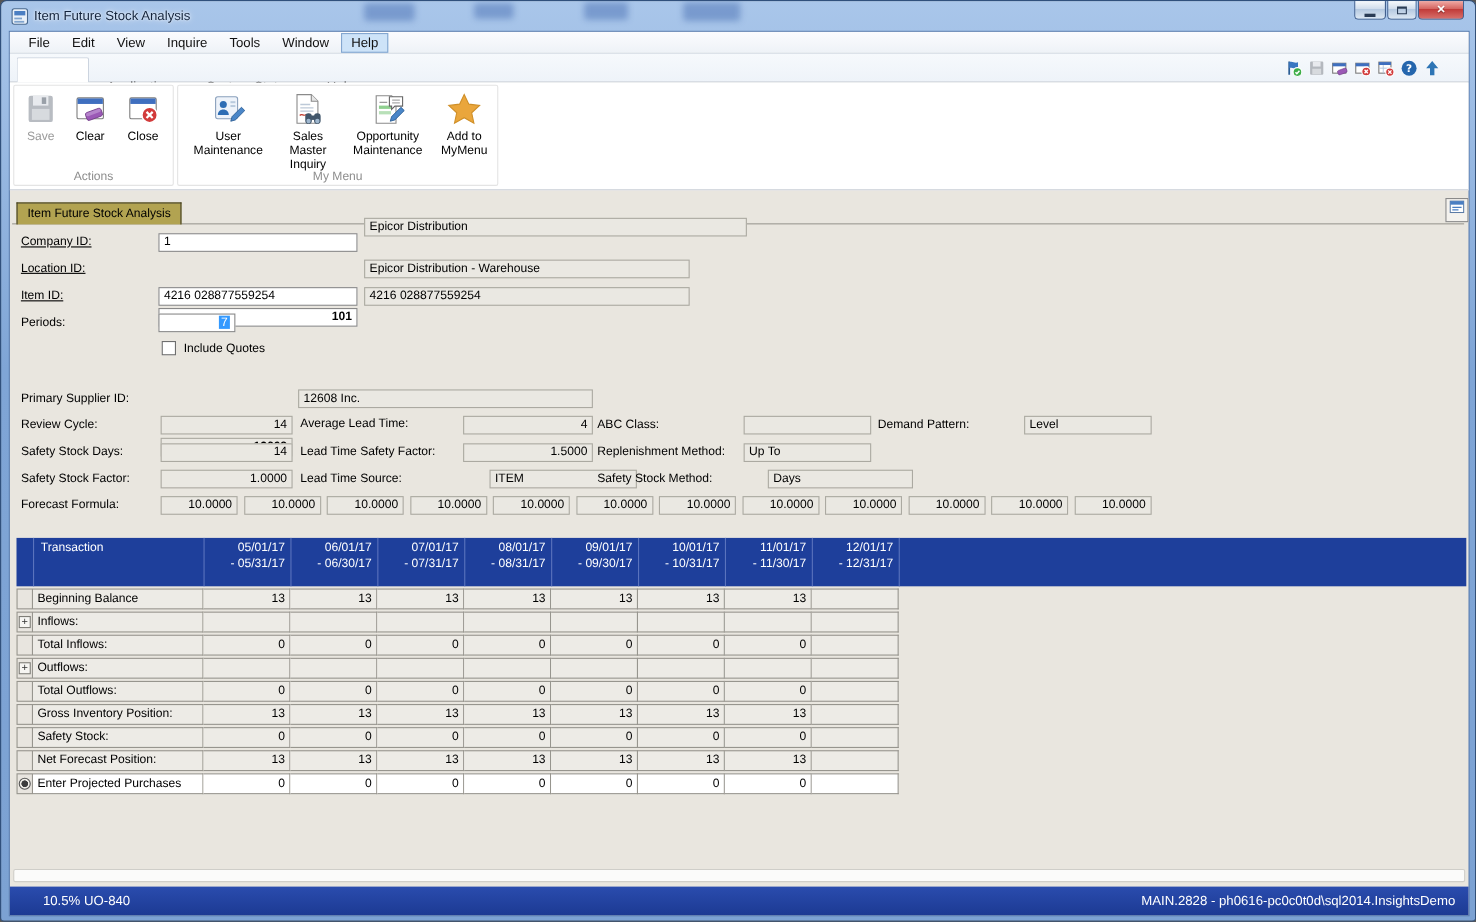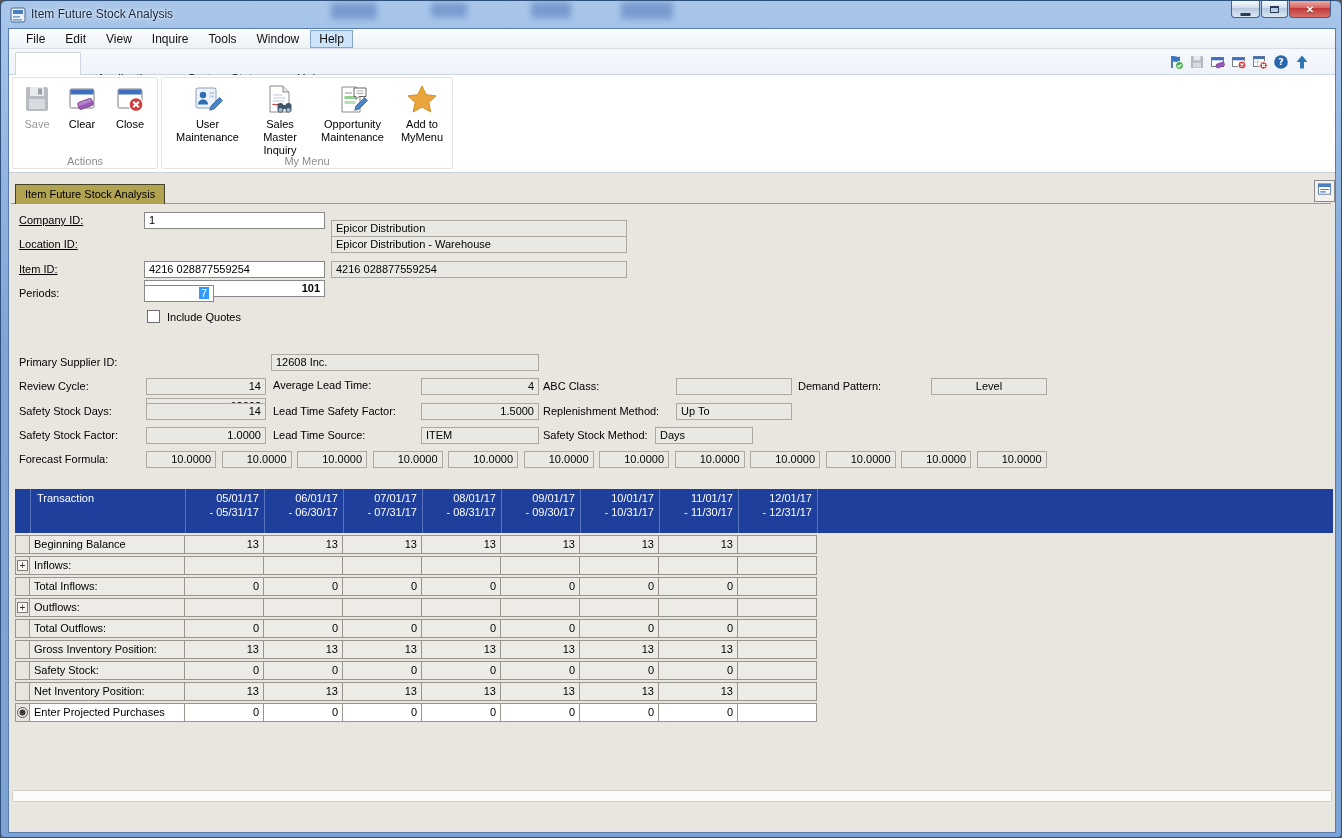--- a/index.html
+++ b/index.html
@@ -298,21 +298,21 @@
             <rect x="1.5" y="2" width="13" height="11" fill="#fff" stroke="#5b7ba6"></rect>
             <rect x="1.5" y="2" width="13" height="3.4" fill="#4a7ec2"></rect>
             <path d="M3.5 8h9M3.5 10.5h6" stroke="#4a7ec2" stroke-width="1.2"></path>
           </svg>
       </span>
     </div>
 
     
     <span class="lbl u" style="left:10px;top:185px;">Company ID:</span>
     <span class="box white" style="left:135px;top:183px;width:181px;">1</span>
-    <span class="box" style="left:322px;top:191px;width:296px;">Epicor Distribution</span>
+    <span class="box" style="left:322px;top:169px;width:348px;">Epicor Distribution</span>
 
     
     <span class="lbl u" style="left:10px;top:209px;">Location ID:</span>
     <span class="box white num bold" style="left:135px;top:207px;width:181px;">101</span>
     <span class="box" style="left:322px;top:207px;width:296px;">Epicor Distribution - Warehouse</span>
 
     
     <span class="lbl u" style="left:10px;top:234px;">Item ID:</span>
     <span class="box white" style="left:135px;top:232px;width:181px;">4216 028877559254</span>
     <span class="box" style="left:322px;top:232px;width:296px;">4216 028877559254</span>
@@ -331,37 +331,37 @@
     <span class="box" style="left:262px;top:325px;width:268px;">12608 Inc.</span>
 
     
     <span class="lbl" style="left:10px;top:351px;">Review Cycle:</span>
     <span class="box num" style="left:137px;top:349px;width:120px;">14</span>
     <span class="lbl" style="left:264px;top:350px;">Average Lead Time:</span>
     <span class="box num" style="left:412px;top:349px;width:118px;">4</span>
     <span class="lbl" style="left:534px;top:351px;">ABC Class:</span>
     <span class="box" style="left:667px;top:349px;width:116px;"></span>
     <span class="lbl" style="left:789px;top:351px;">Demand Pattern:</span>
-    <span class="box" style="left:922px;top:349px;width:116px;text-align:center;">Level</span>
+    <span class="box" style="left:922px;top:349px;width:116px;">Level</span>
 
     
     <span class="lbl" style="left:10px;top:376px;">Safety Stock Days:</span>
     <span class="box num" style="left:137px;top:374px;width:120px;">14</span>
     <span class="lbl" style="left:264px;top:376px;">Lead Time Safety Factor:</span>
     <span class="box num" style="left:412px;top:374px;width:118px;">1.5000</span>
     <span class="lbl" style="left:534px;top:376px;">Replenishment Method:</span>
     <span class="box" style="left:667px;top:374px;width:116px;">Up To</span>
 
     
     <span class="lbl" style="left:10px;top:400px;">Safety Stock Factor:</span>
     <span class="box num" style="left:137px;top:398px;width:120px;">1.0000</span>
     <span class="lbl" style="left:264px;top:400px;">Lead Time Source:</span>
-    <span class="box" style="left:412px;top:398px;width:118px;">ITEM</span>
+    <span class="box" style="left:436px;top:398px;width:134px;">ITEM</span>
     <span class="lbl" style="left:534px;top:400px;">Safety Stock Method:</span>
-    <span class="box" style="left:646px;top:398px;width:98px;">Days</span>
+    <span class="box" style="left:689px;top:398px;width:132px;">Days</span>
 
     
     <span class="lbl" style="left:10px;top:424px;">Forecast Formula:</span>
     <span id="forecastBoxes"><span class="box num" style="left: 137px; top: 422px; width: 70px;">10.0000</span><span class="box num" style="left: 212.5px; top: 422px; width: 70px;">10.0000</span><span class="box num" style="left: 288px; top: 422px; width: 70px;">10.0000</span><span class="box num" style="left: 363.5px; top: 422px; width: 70px;">10.0000</span><span class="box num" style="left: 439px; top: 422px; width: 70px;">10.0000</span><span class="box num" style="left: 514.5px; top: 422px; width: 70px;">10.0000</span><span class="box num" style="left: 590px; top: 422px; width: 70px;">10.0000</span><span class="box num" style="left: 665.5px; top: 422px; width: 70px;">10.0000</span><span class="box num" style="left: 741px; top: 422px; width: 70px;">10.0000</span><span class="box num" style="left: 816.5px; top: 422px; width: 70px;">10.0000</span><span class="box num" style="left: 892px; top: 422px; width: 70px;">10.0000</span><span class="box num" style="left: 967.5px; top: 422px; width: 70px;">10.0000</span></span>
 
     
     <div class="grid" id="grid">
         <div class="ghead">
           <div class="gh corner"></div>
           <div class="gh trans">Transaction</div>
@@ -482,21 +482,21 @@
           <div class="gc val">0</div>
           <div class="gc val">0</div>
           <div class="gc val">0</div>
           <div class="gc val">0</div>
           <div class="gc val">0</div>
           <div class="gc val">0</div>
           <div class="gc val"></div>
         </div>
         <div class="grow">
           <div class="gc rowhead"></div>
-          <div class="gc lab">Net Inventory Position:</div>
+          <div class="gc lab">Net Forecast Position:</div>
           <div class="gc val">13</div>
           <div class="gc val">13</div>
           <div class="gc val">13</div>
           <div class="gc val">13</div>
           <div class="gc val">13</div>
           <div class="gc val">13</div>
           <div class="gc val">13</div>
           <div class="gc val"></div>
         </div>
         <div class="grow editable">
@@ -511,14 +511,18 @@
           <div class="gc val">0</div>
           <div class="gc val">0</div>
           <div class="gc val">0</div>
           <div class="gc val"></div>
         </div>
       </div>
 
     <div class="bottom-strip"></div>
 
     
+    <div class="statusbar">
+      <span class="status-left">10.5% UO-840</span>
+      <span class="status-right">MAIN.2828 - ph0616-pc0c0t0d\sql2014.InsightsDemo</span>
+    </div>
   </div>
 </div>
 
 </body></html>

